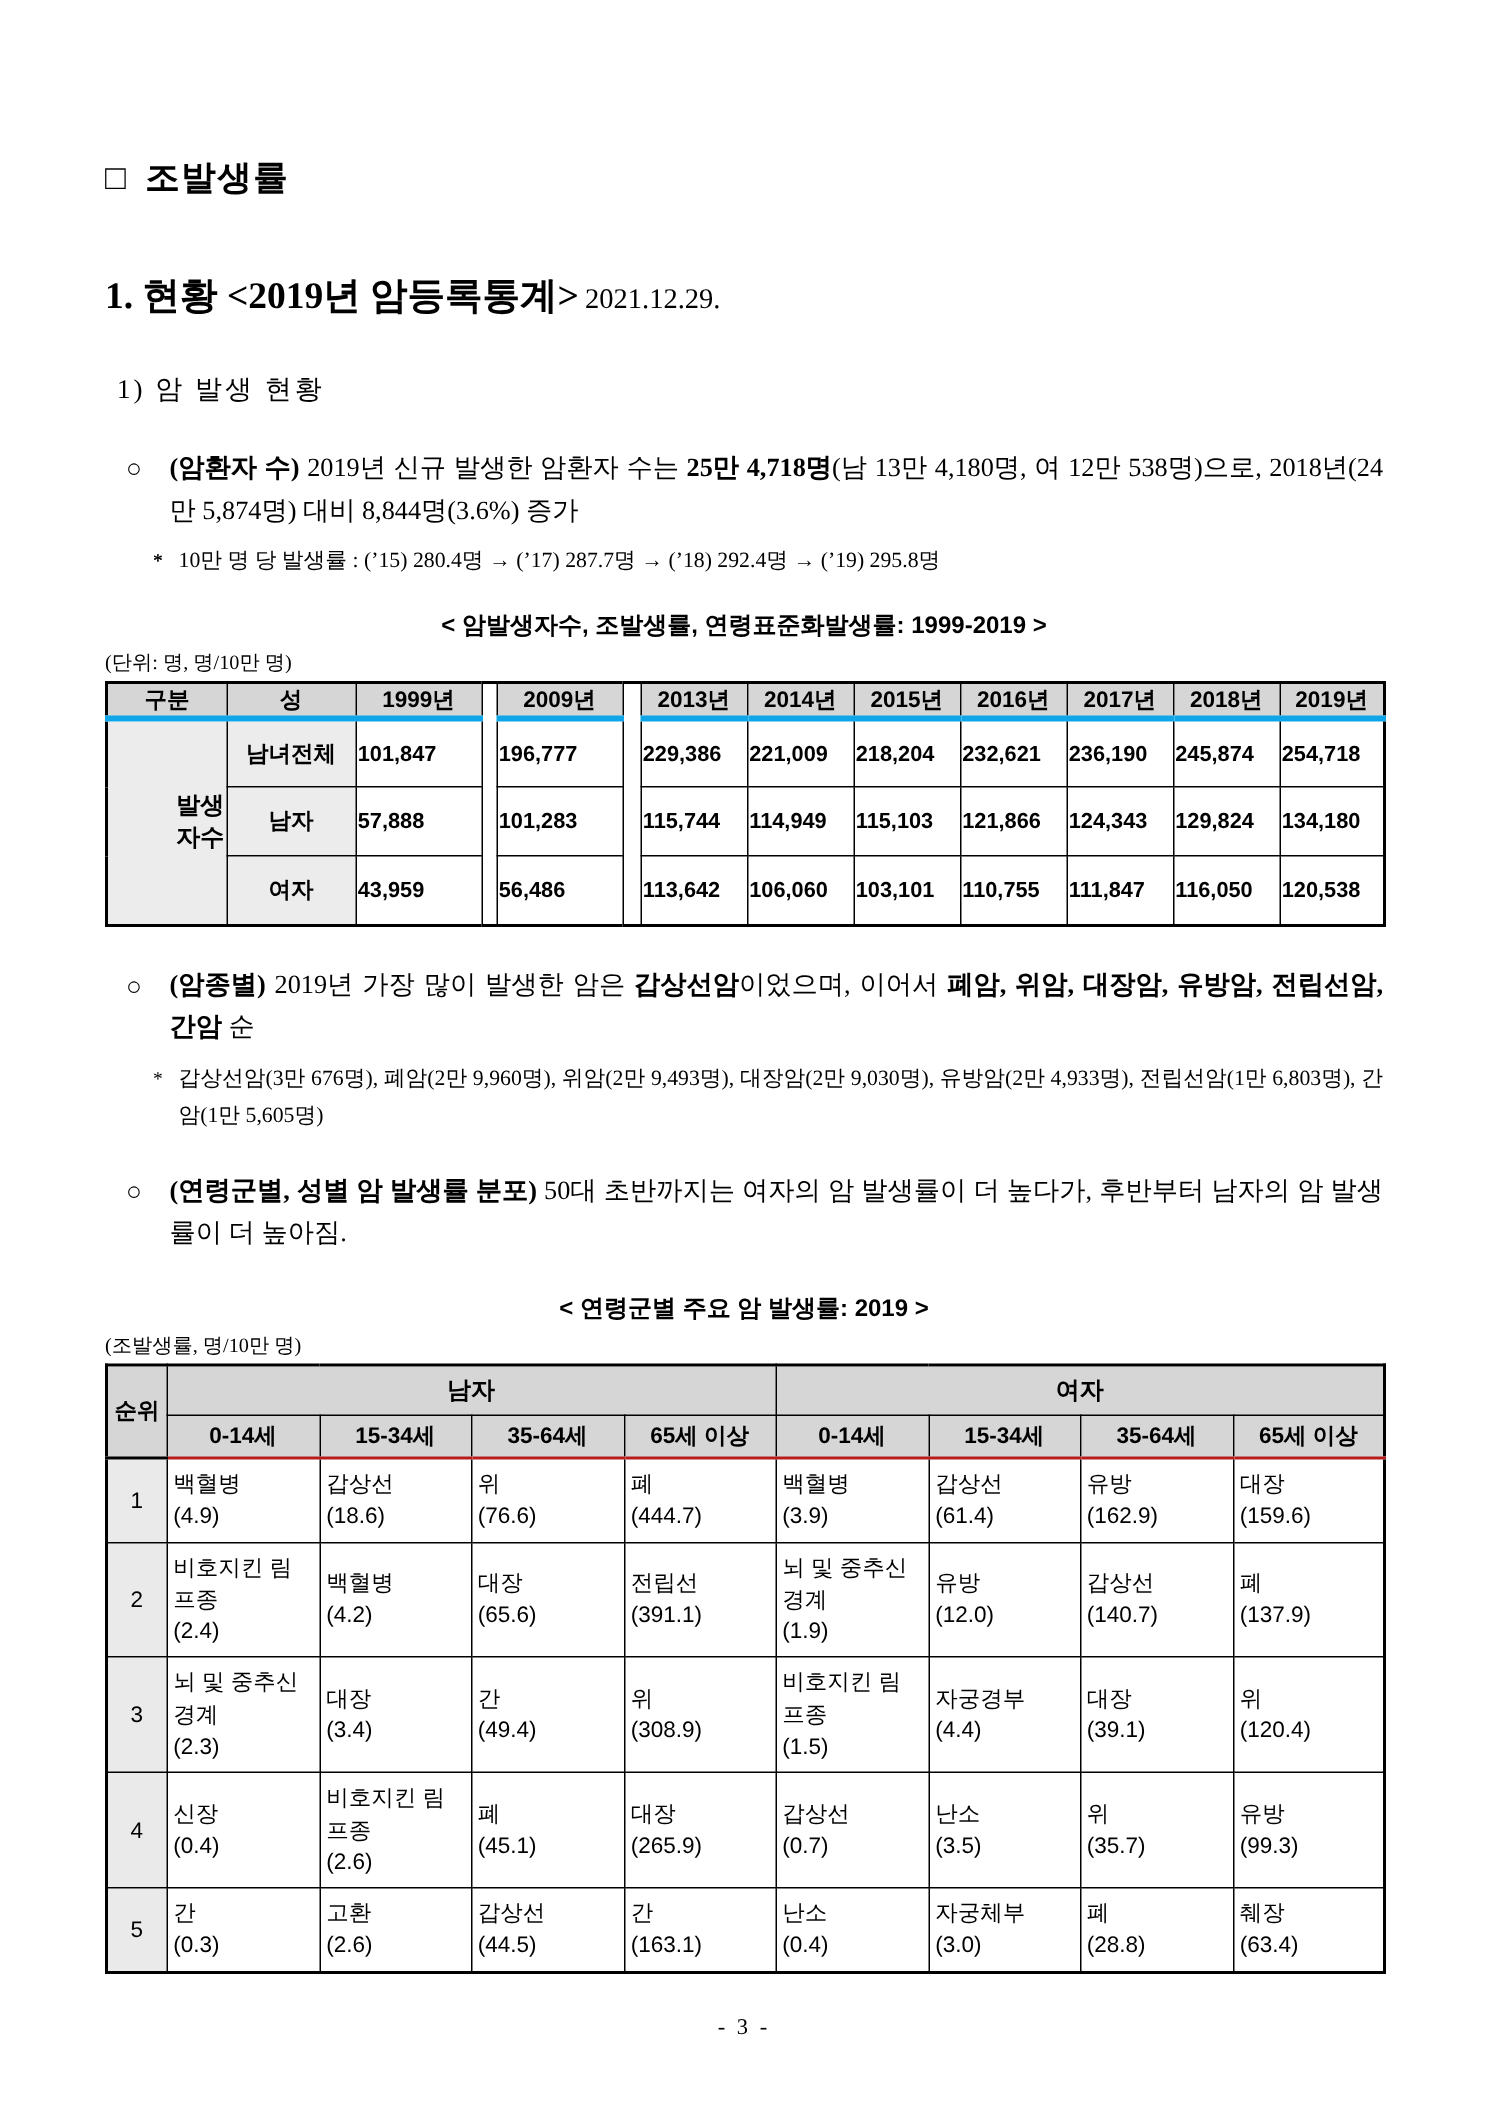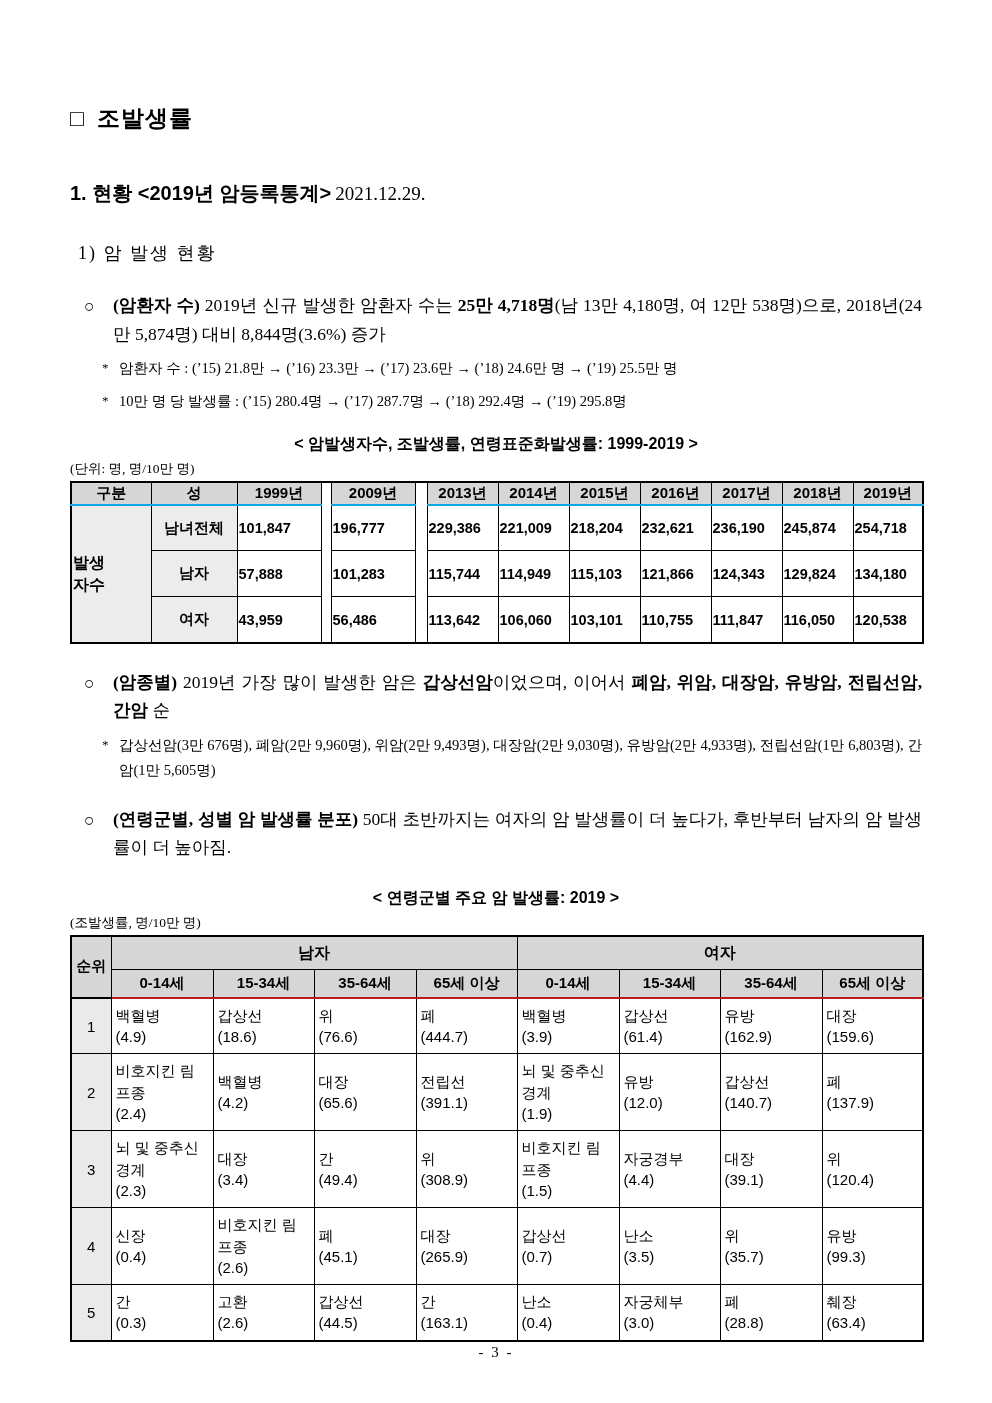--- a/index.html
+++ b/index.html
@@ -15,22 +15,22 @@
 
   .section-title {
     margin:0; padding-top:103px;
     font-family:"Liberation Sans","DejaVu Sans",sans-serif;
     font-weight:700; font-size:23px; letter-spacing:1px;
   }
   .section-title .sq { margin-right:12px; font-weight:400; }
 
   .heading { margin-top:46px; }
   .heading .hb {
-    font-family:Liberation Sans, sans-serif;
-    font-weight:700; font-size:20px;
+    font-family:Liberation Serif, serif;
+    font-weight:700; font-size:25px;
   }
   .heading .hd { font-size:19px; margin-left:4px; }
 
   .subheading { margin-top:34px; margin-left:8px; font-size:18px; letter-spacing:2px; }
 
   .bullet {
     position:relative; margin:26px 0 0 14px; padding-left:29px;
     font-size:17.5px; line-height:1.63; text-align:justify;
   }
   .bullet .bmark { position:absolute; left:0; top:1px; font-weight:400; }
@@ -49,23 +49,23 @@
   }
   .tbl-unit { margin-top:5px; text-align:left; font-size:13.5px; }
 
   table { border-collapse:collapse; table-layout:fixed; width:852px;
           border:2px solid #000;
           font-family:"Liberation Sans","DejaVu Sans",sans-serif; margin-top:3px; }
   th, td { border:1px solid #000; overflow:hidden; }
 
   
   .t1 .hd { background:#d6d6d6; font-weight:700; font-size:15px; height:19px;
-            text-align:center; border-bottom:2px solid #0ea5e9; }
+            text-align:center; border-bottom:4px solid #0ea5e9; }
   .t1 .spacer { background:#fff; border-top:2px solid #000; border-bottom:2px solid #000; }
-  .t1 .group { background:#ececec; font-weight:700; font-size:16px; text-align:left;
+  .t1 .group { background:#ececec; font-weight:700; font-size:16px; text-align:right;
                white-space:pre-line; line-height:1.35; }
   .t1 .rlabel { background:#ececec; font-weight:700; font-size:15px; text-align:center; height:46px; }
   .t1 .val { font-size:14.5px; text-align:left; padding-right:7px; font-weight:700; }
 
   
   .t2 .rank-h { background:#d6d6d6; font-weight:700; font-size:15px; text-align:center;
                 border-bottom:2px solid #000; }
   .t2 .gh { background:#d6d6d6; font-weight:700; font-size:16px; height:34px; text-align:center; }
   .t2 .ah { background:#d6d6d6; font-weight:700; font-size:15px; height:28px; text-align:center;
             border-bottom:2px solid #b91c1c; }
@@ -91,21 +91,20 @@
 
     <div class="subheading">1) 암 발생 현황</div>
 
     <div class="bullet">
       <span class="bmark">○</span>
       <b>(암환자 수)</b><span> 2019년 신규 발생한 암환자 수는 </span><b>25만 4,718명</b><span>(남 13만 4,180명, 여 12만 538명)으로, 2018년(24만 5,874명) 대비 8,844명(3.6%) 증가</span>
     </div>
 
     <div class="note">
       <span class="nmark">*</span>
-      <span>암환자 수 :  (’15) 21.8만 → (’16) 23.3만 → (’17) 23.6만 → (’18) 24.6만 명 → (’19) 25.5만 명</span>
     </div>
     <div class="note">
       <span class="nmark">*</span>
       <span>10만 명 당 발생률 : (’15) 280.4명 → (’17) 287.7명 → (’18) 292.4명 → (’19) 295.8명</span>
     </div>
 
     <div class="tbl-title">&lt; 암발생자수, 조발생률, 연령표준화발생률: 1999-2019 &gt;</div>
     <div class="tbl-unit">(단위: 명, 명/10만 명)</div>
 
     <table class="t1">

